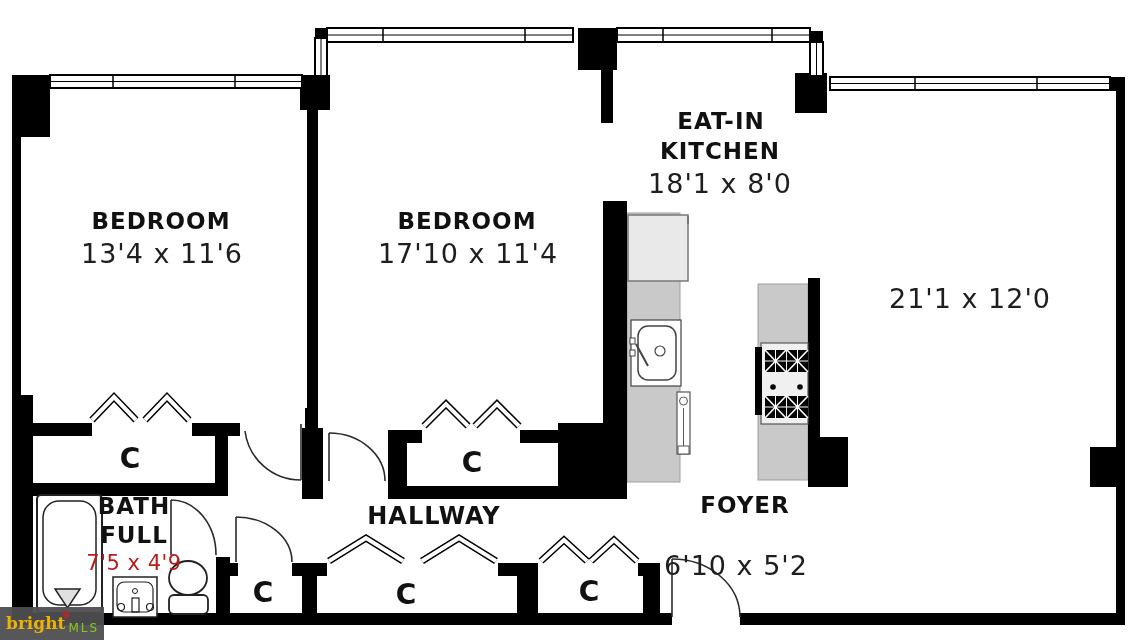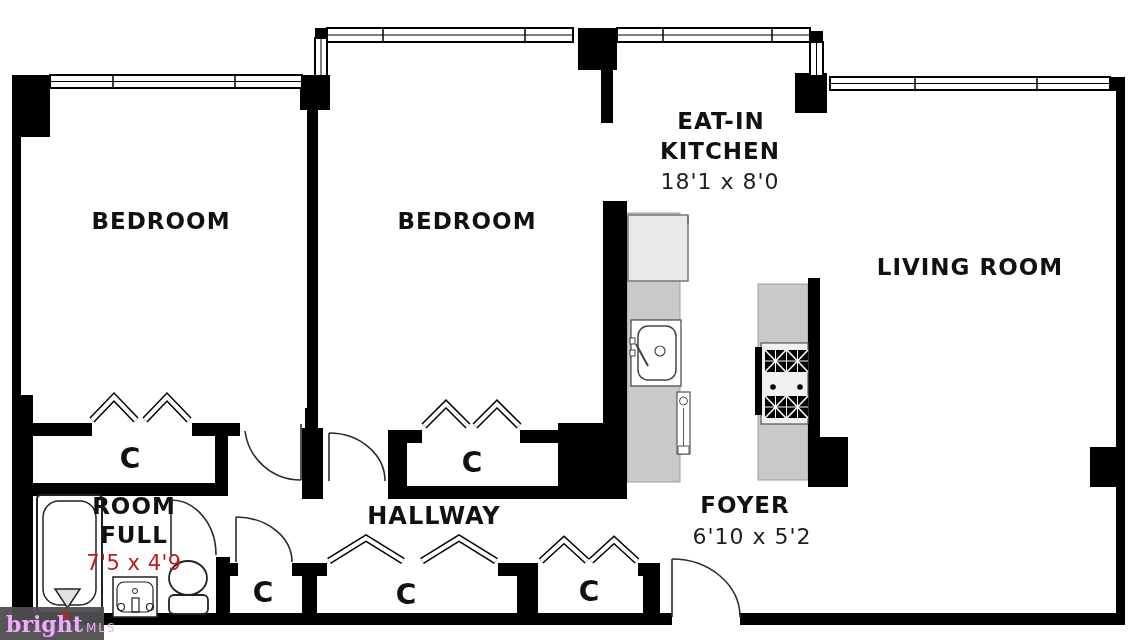--- a/index.html
+++ b/index.html
@@ -13,39 +13,39 @@
   #plan-svg{position:absolute;left:0;top:0;}
   .lbl{
     position:absolute;
     transform:translateX(-50%);
     white-space:nowrap;
     text-align:left;
     color:#111;
     line-height:1.05;
   }
   .room-name{font-weight:bold;font-size:23px;letter-spacing:1px;}
-  .room-dims{font-weight:normal;font-size:22px;color:#1e1e1e;letter-spacing:1px;}
+  .room-dims{font-weight:normal;font-size:27px;color:#1e1e1e;letter-spacing:1px;}
   .bath-dims{font-weight:normal;font-size:21px;color:#b91c1c;letter-spacing:0.5px;}
   .c-label{font-weight:bold;font-size:28px;}
   .hall-name{font-weight:bold;font-size:24px;letter-spacing:1px;}
   .watermark{
     position:absolute;left:0;top:607px;width:104px;height:33px;
     background:rgba(78,78,81,0.95);
     display:flex;align-items:center;padding-left:6px;box-sizing:border-box;
   }
   .wm-brand{
     font-family:"DejaVu Serif","Liberation Serif",serif;
-    font-weight:bold;font-size:22px;color:#f0abfc;line-height:1;
+    font-weight:bold;font-size:17px;color:#eab308;line-height:1;
   }
   .wm-flame{
     position:absolute;left:63px;top:3px;width:6px;height:9px;
     background:#9c3030;border-radius:50% 50% 50% 0;transform:rotate(-40deg);
   }
   .wm-suffix{
-    font-size:12px;color:#f0abfc;letter-spacing:2px;margin-left:3px;margin-top:9px;
+    font-size:12px;color:#84cc16;letter-spacing:2px;margin-left:3px;margin-top:9px;
   }
 </style>
 </head>
 <body>
 
 <div id="plan">
 
   <svg id="plan-svg" width="1146" height="640" viewBox="0 0 1146 640">
 
     <g>
@@ -246,37 +246,39 @@
       <g>
         <path d="M541,561 L564,540 L587,561" stroke="#000" stroke-width="7"></path>
         <path d="M541,561 L564,540 L587,561" stroke="#fff" stroke-width="4"></path>
         <path d="M591,561 L614,540 L637,561" stroke="#000" stroke-width="7"></path>
         <path d="M591,561 L614,540 L637,561" stroke="#fff" stroke-width="4"></path>
       </g>
     </g>
   </svg>
 
   <div class="lbl room-name" style="left:161px;top:209px;">BEDROOM</div>
+  <div class="lbl room-dims" style="left:162px;top:240px;">13'4 x 11'6</div>
 
   <div class="lbl room-name" style="left:467px;top:209px;">BEDROOM</div>
+  <div class="lbl room-dims" style="left:468px;top:240px;">17'10 x 11'4</div>
 
   <div class="lbl room-name" style="left:721px;top:109px;">EAT-IN</div>
   <div class="lbl room-name" style="left:720px;top:139px;">KITCHEN</div>
   <div class="lbl room-dims" style="left:720px;top:170px;">18'1 x 8'0</div>
 
-  <div class="lbl room-name" style="left:970px;top:255px;">LIVING ROOM</div>
-
-  <div class="lbl room-name" style="left:134px;top:494px;">ROOM</div>
+  <div class="lbl room-dims" style="left:970px;top:285px;">21'1 x 12'0</div>
+
+  <div class="lbl room-name" style="left:134px;top:494px;">BATH</div>
   <div class="lbl room-name" style="left:134px;top:523px;">FULL</div>
   <div class="lbl bath-dims" style="left:134px;top:552px;">7'5 x 4'9</div>
 
   <div class="lbl hall-name" style="left:434px;top:504px;">HALLWAY</div>
 
   <div class="lbl room-name" style="left:745px;top:493px;">FOYER</div>
-  <div class="lbl room-dims" style="left:736px;top:525px;margin-left:16px;">6'10 x 5'2</div>
+  <div class="lbl room-dims" style="left:736px;top:552px;">6'10 x 5'2</div>
 
   <div class="lbl c-label" style="left:130px;top:444px;">C</div>
   <div class="lbl c-label" style="left:472px;top:448px;">C</div>
   <div class="lbl c-label" style="left:263px;top:578px;">C</div>
   <div class="lbl c-label" style="left:406px;top:580px;">C</div>
   <div class="lbl c-label" style="left:589px;top:577px;">C</div>
 
   <div class="watermark">
     <span class="wm-brand">bright</span>
     <span class="wm-flame"></span>

